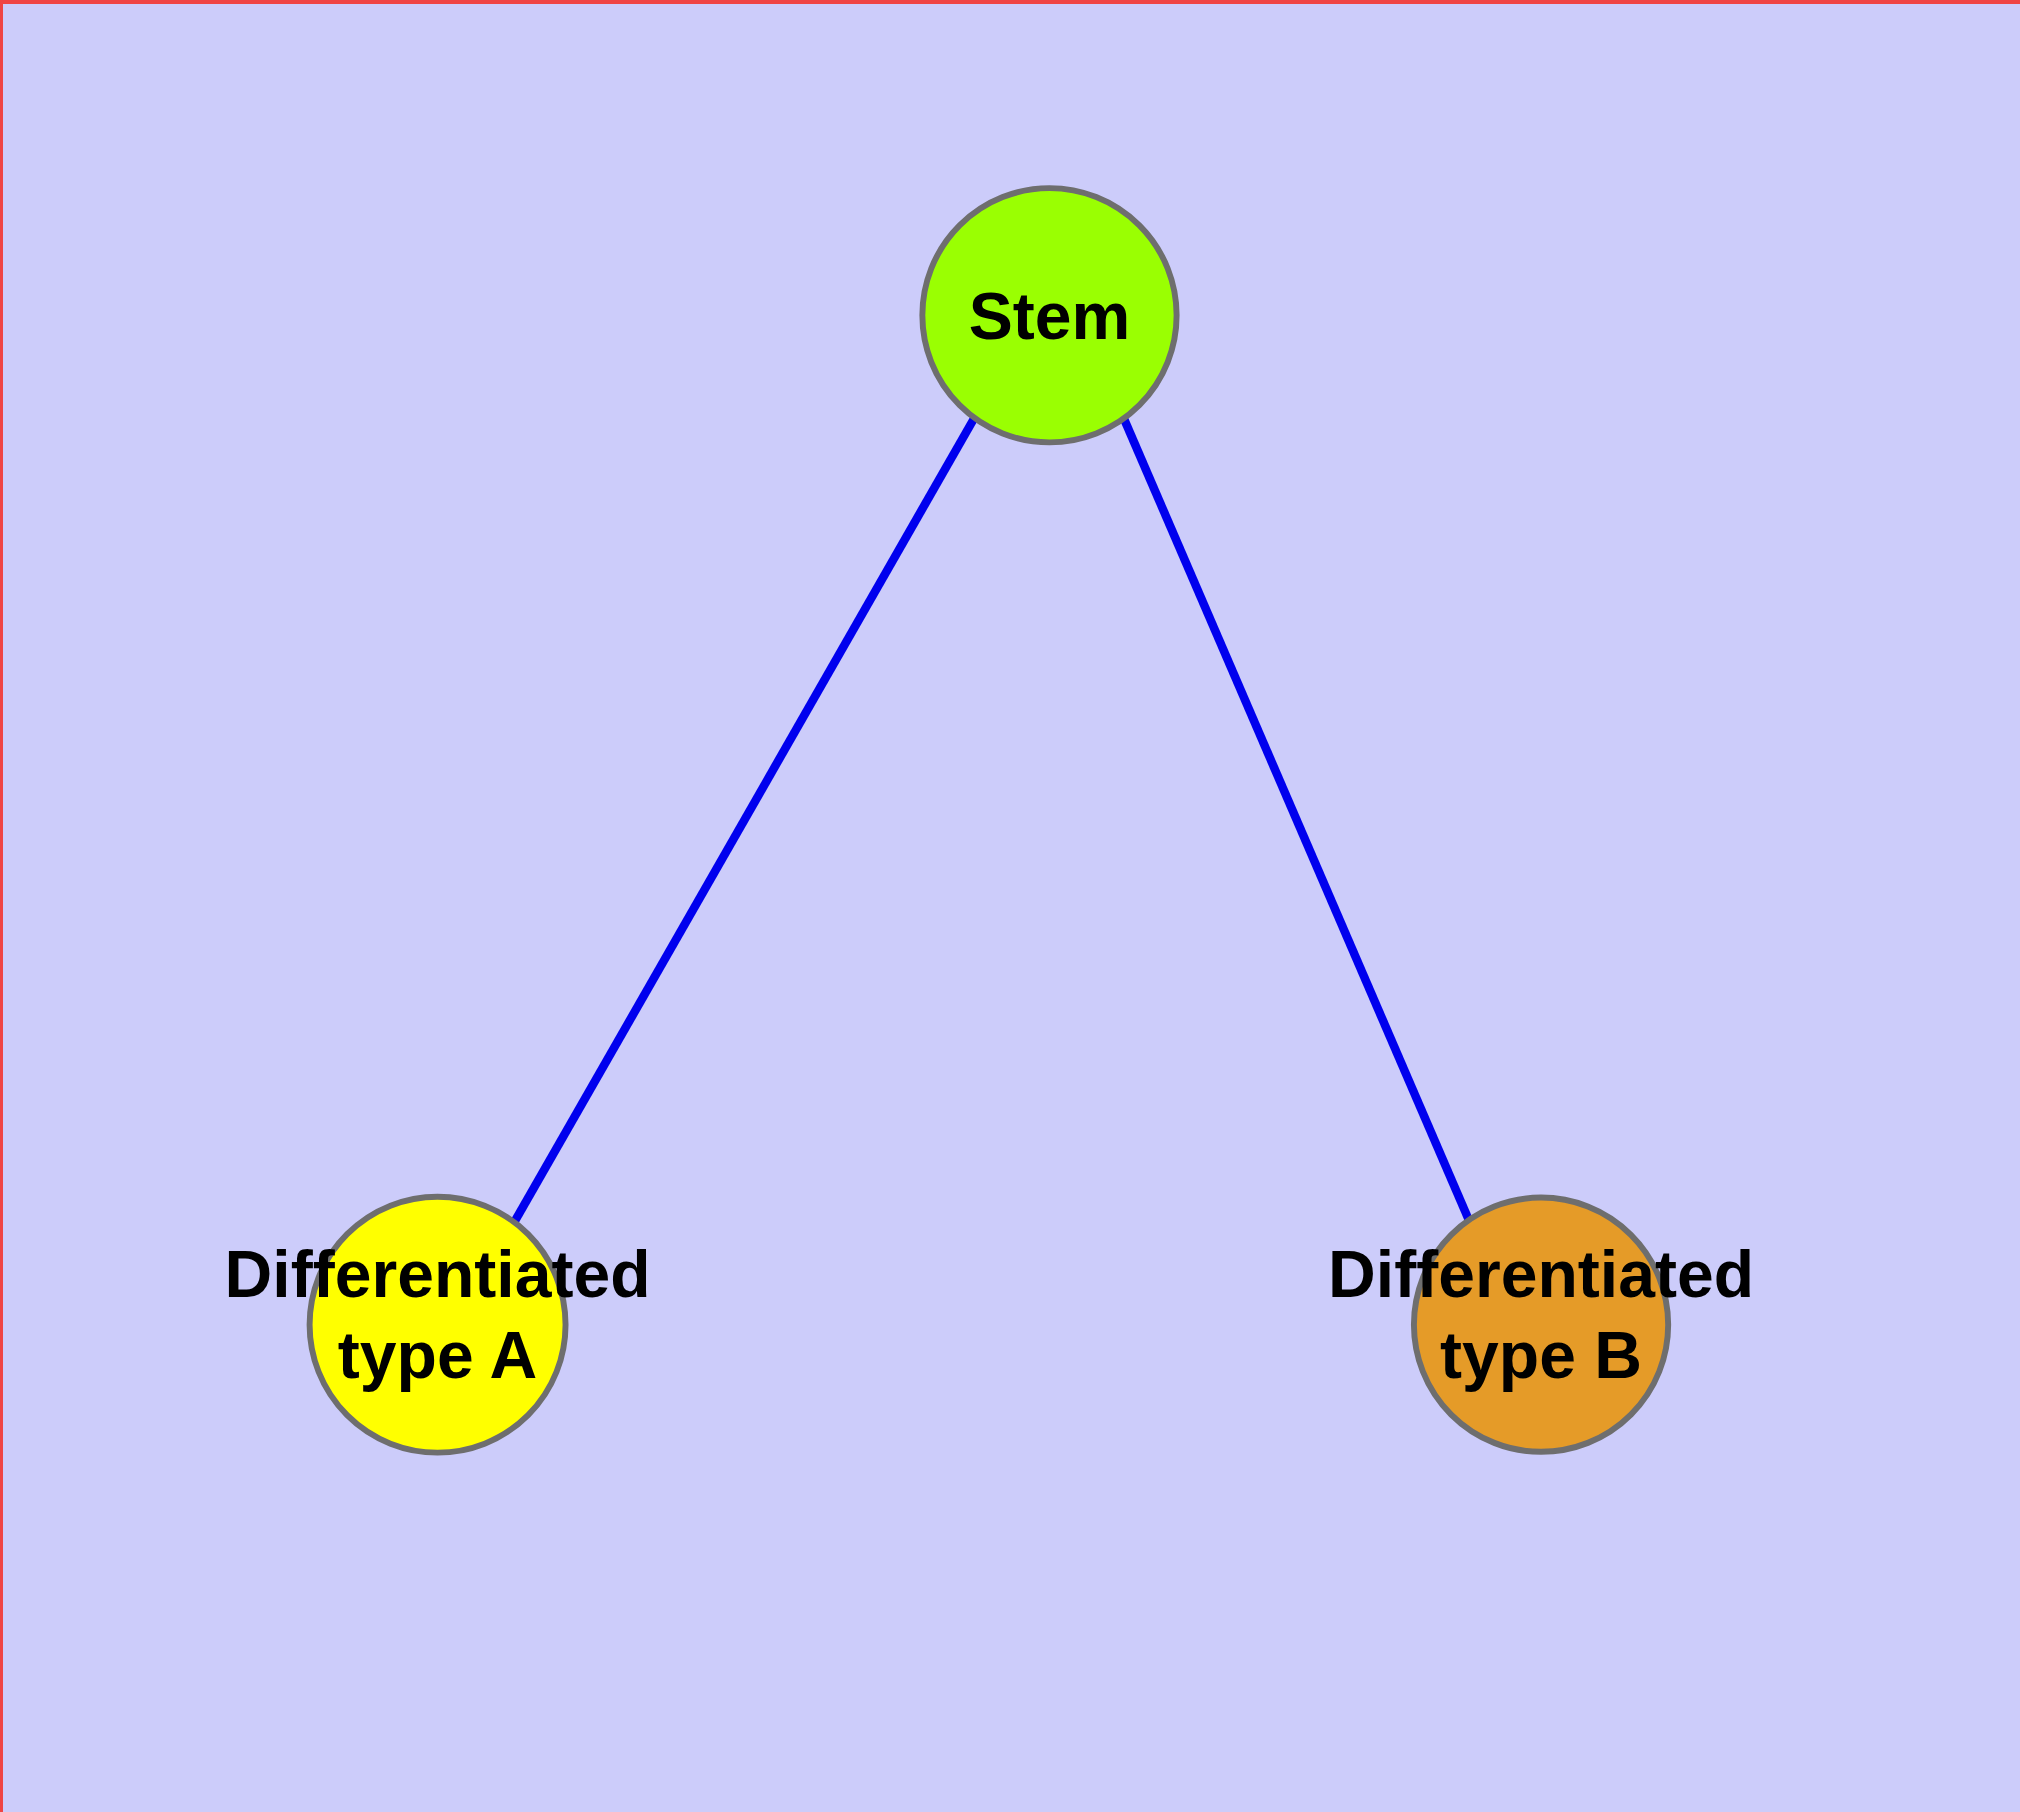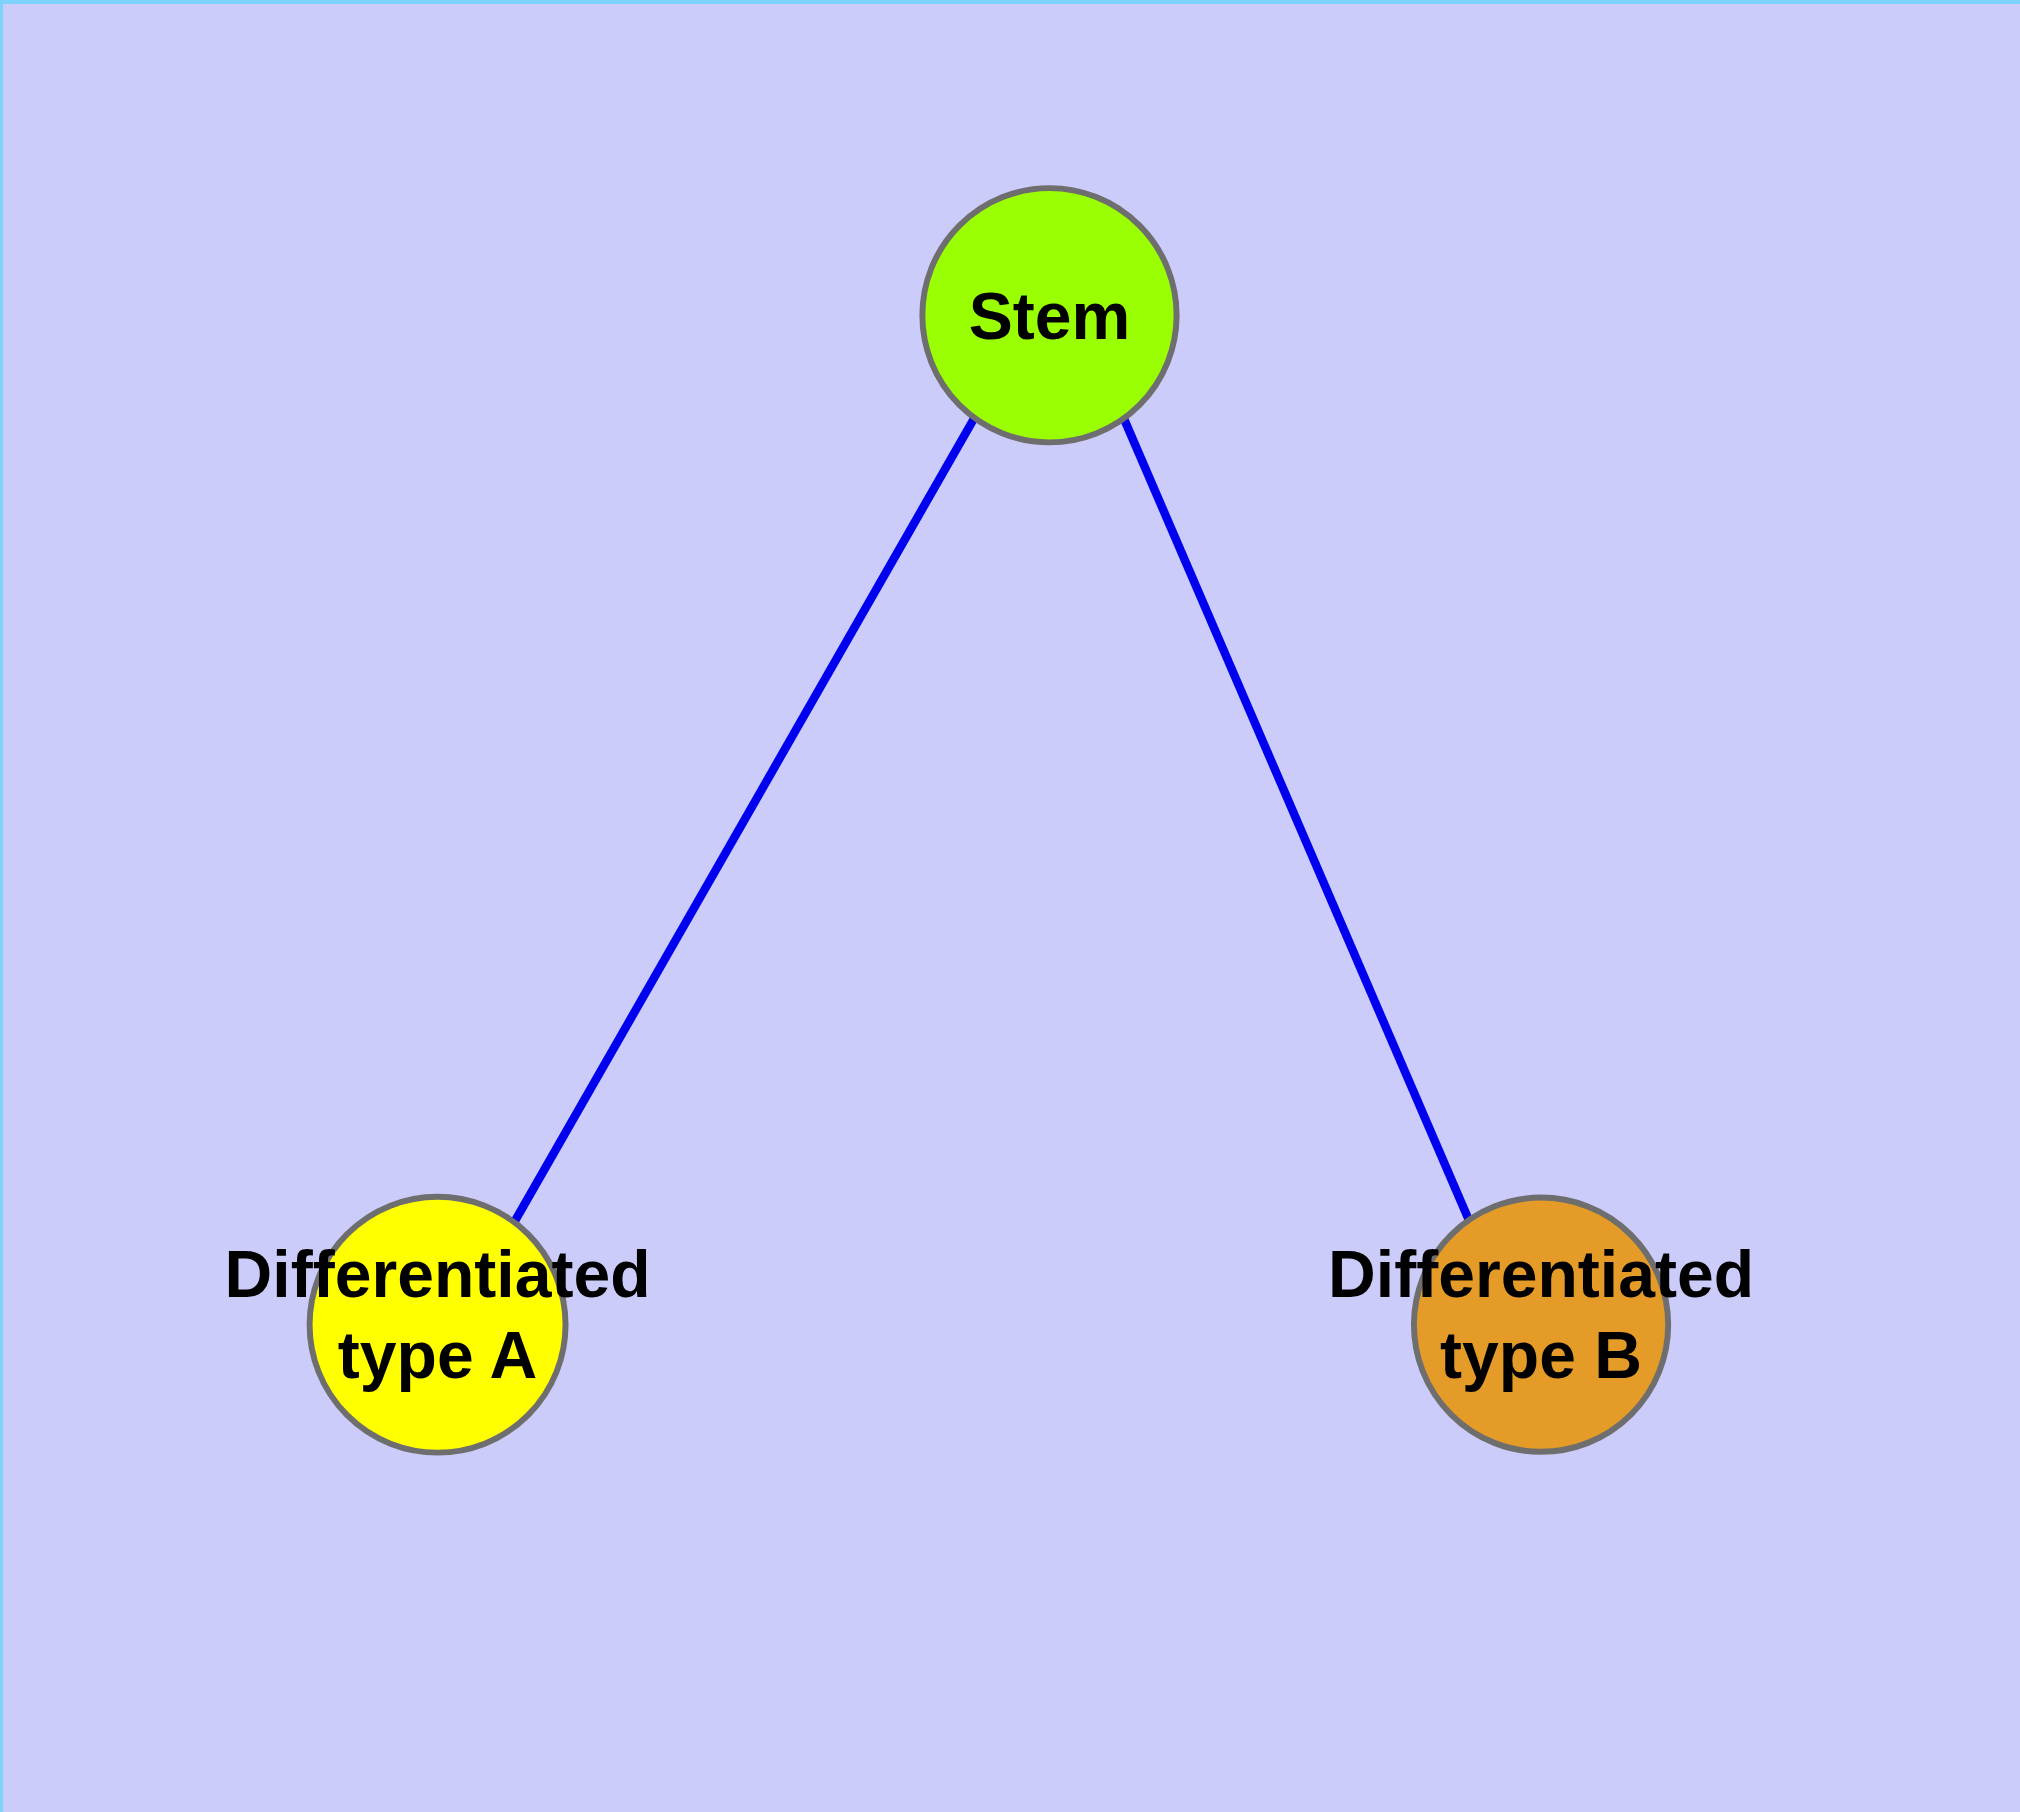--- a/index.html
+++ b/index.html
@@ -5,21 +5,21 @@
 <style>
   html, body {
     margin: 0;
     padding: 0;
     background: #ffffff;
   }
   #canvas {
     position: relative;
     width: 2021px;
     height: 1812px;
-    background: #7dd3fc;
+    background: #ef4444;
     overflow: hidden;
     font-family: "Liberation Sans", sans-serif;
   }
   #plot-area {
     position: absolute;
     left: 2.5px;
     top: 4.2px;
     width: 2018px;
     height: 1808px;
     background: #ccccfa;

